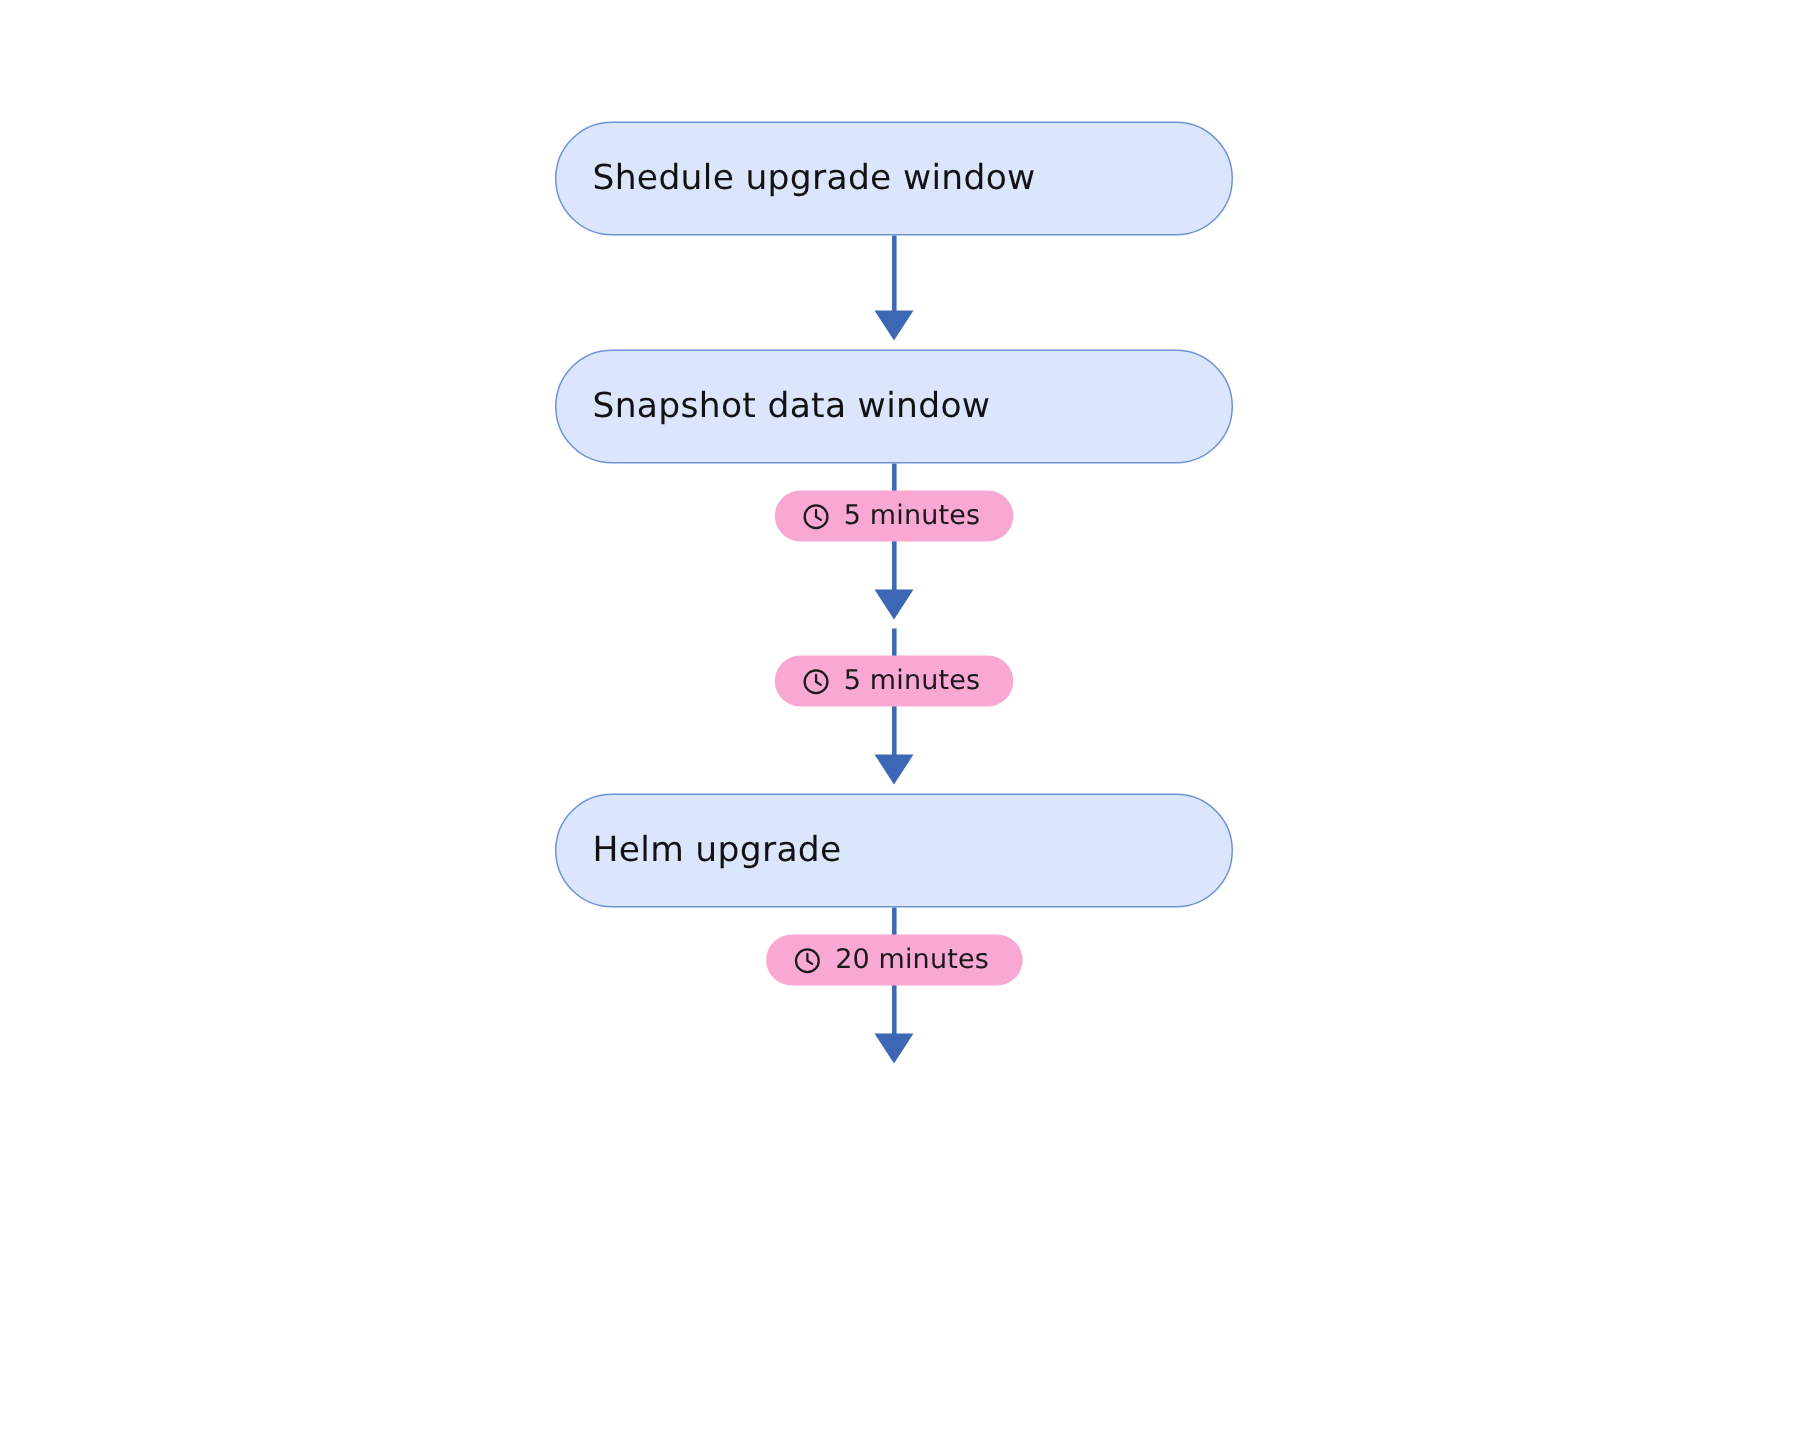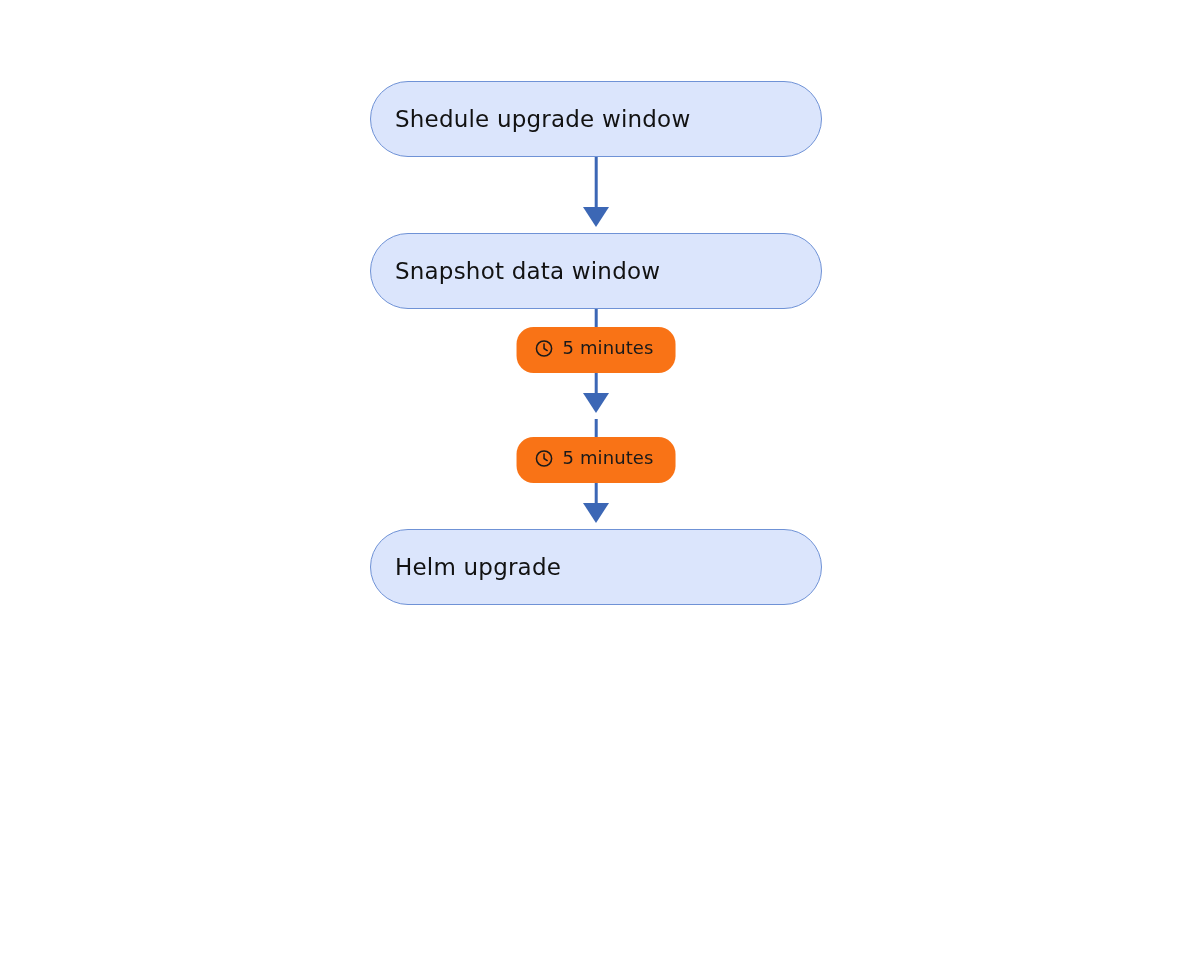--- a/index.html
+++ b/index.html
@@ -92,25 +92,26 @@
   .connector.short .arrowhead { top: 50px; }
   .connector.tall  .arrowhead { top: 84px; }
 
   
   .time-badge {
     position: absolute;
     left: 50%;
     top: 18px;
     transform: translateX(-50%);
     height: 34px;
-    background: #f97316;
+    background: #f9a8d4;
     border-radius: 17px;
     display: flex;
+    align-items: center;
     gap: 9px;
-    padding: 12px 22px 0 18px;
+    padding: 0 22px 0 18px;
     z-index: 4;
     white-space: nowrap;
   }
   .clock-icon {
     flex: 0 0 auto;
     width: 19px;
     height: 19px;
     display: block;
   }
   .time-text {
@@ -163,16 +164,27 @@
         </svg>
         <span class="time-text">5 minutes</span>
       </div>
       <div class="arrowhead"></div>
     </div>
 
     <div class="node">
       <span class="node-label">Helm upgrade</span>
     </div>
 
+    <div class="connector tall">
+      <div class="stem"></div>
+      <div class="time-badge">
+        <svg class="clock-icon" viewBox="0 0 24 24">
+          <circle cx="12" cy="12" r="9.6" fill="none" stroke="#1a1a1a" stroke-width="1.9"></circle>
+          <path d="M12 6.3 V12 L16 14.6" fill="none" stroke="#1a1a1a" stroke-width="1.9" stroke-linecap="round" stroke-linejoin="round"></path>
+        </svg>
+        <span class="time-text">20 minutes</span>
+      </div>
+      <div class="arrowhead"></div>
+    </div>
 
 
   </div>
 </div>
 
 </body></html>

